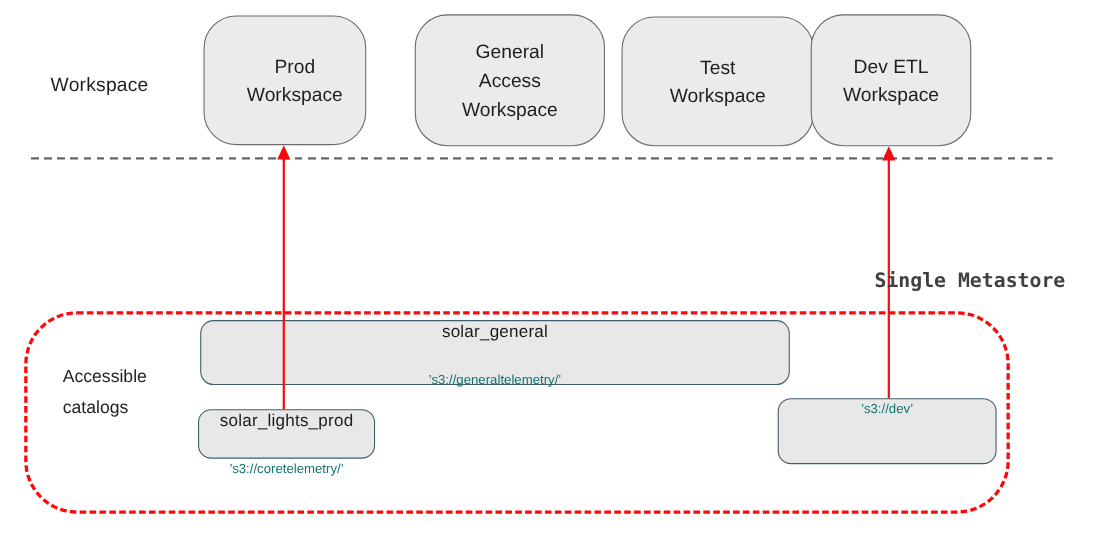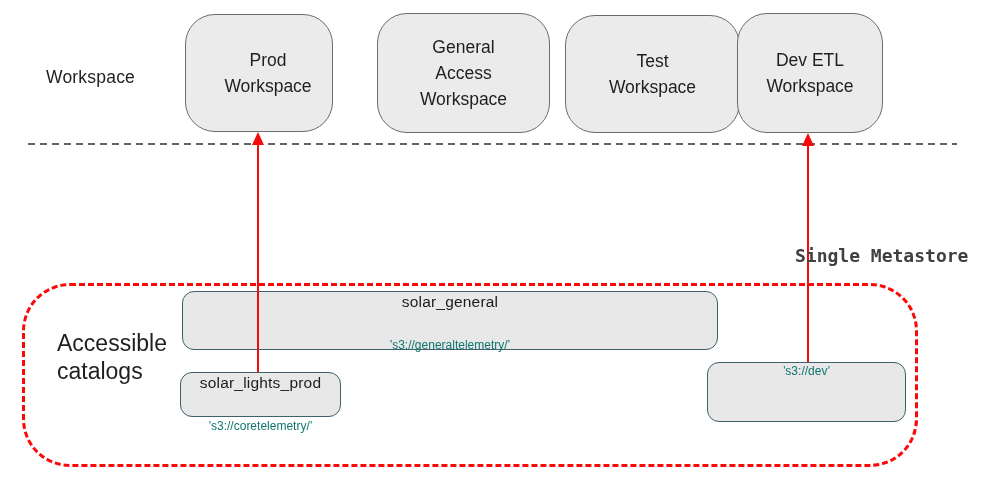--- a/index.html
+++ b/index.html
@@ -102,21 +102,21 @@
     width: 896px; height: 184px;
     border: 3px dashed #fb0808;
     border-radius: 48px;
     z-index: 0;
   }
 
   
   .catalogs-label {
     position: absolute;
     left: 57px; top: 329px;
-    font-size: 23px;
+    font-size: 16px;
     line-height: 28px;
     color: #1f1f1f;
     white-space: pre-line;
   }
   .cat-box {
     position: absolute;
     background: #e8e8e8;
     border: 1.7px solid #3f5f6d;
     border-radius: 12px;
     display: flex;

